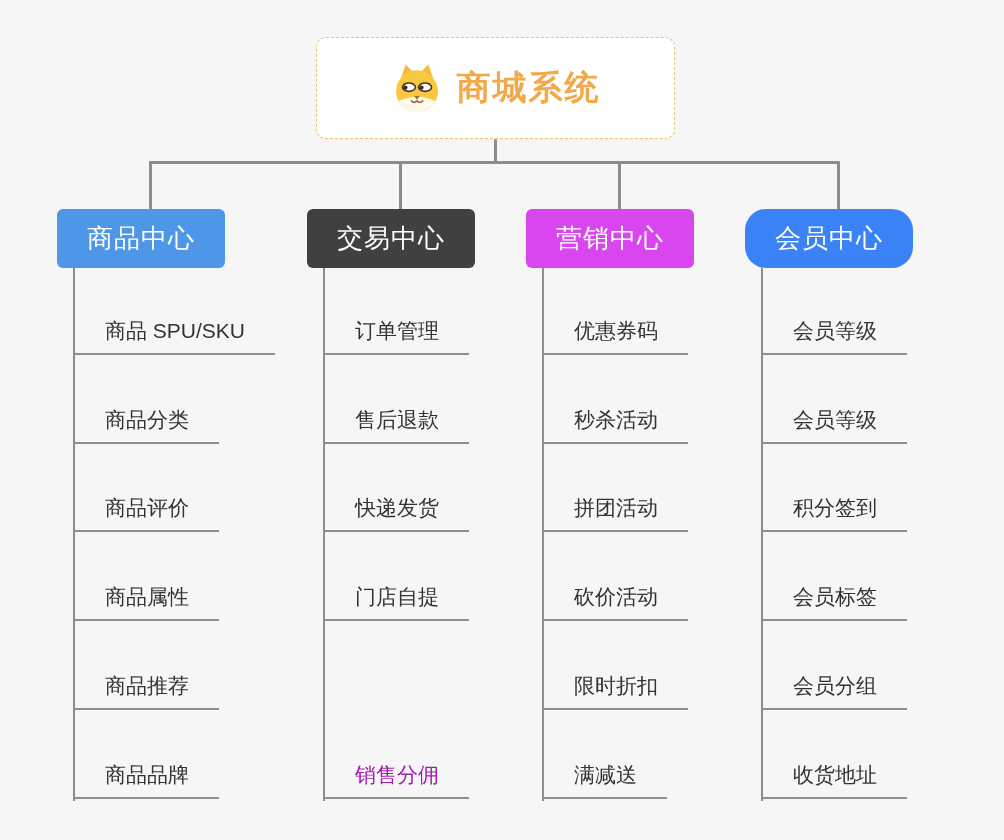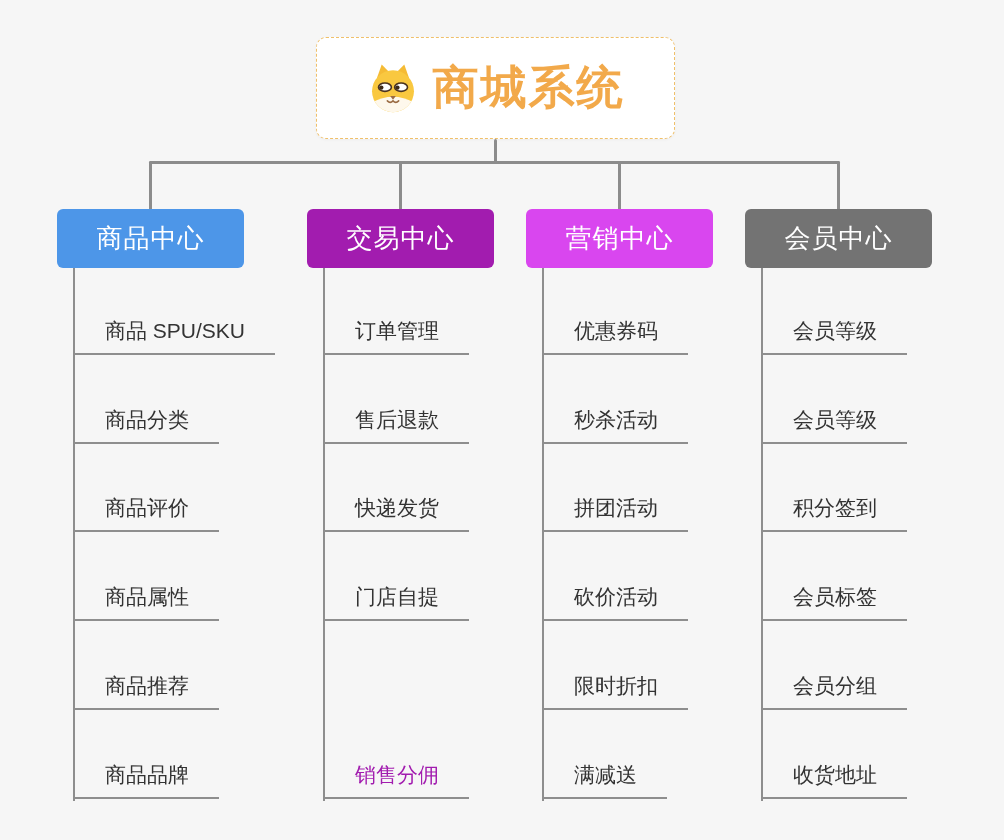--- a/index.html
+++ b/index.html
@@ -11,34 +11,34 @@
 
   
   .root-node{
     position:absolute;left:316px;top:37px;width:359px;height:102px;
     background:#ffffff;border-radius:10px;
     display:flex;align-items:center;justify-content:center;gap:14px;
     box-shadow:0 1px 3px rgba(0,0,0,0.04);
     box-sizing:border-box;
   }
   .root-title{
-    font-size:46px;font-weight:bold;letter-spacing:2px;white-space:nowrap;
+    font-size:34px;font-weight:bold;letter-spacing:2px;white-space:nowrap;
   }
   .dog{display:flex;align-items:center;}
 
   
   .conn{position:absolute;border-radius:2px;}
   .conn.stub{left:494px;top:139px;width:3px;height:25px;}
   .conn.hbar{left:149px;top:161px;width:691px;height:3px;}
   .conn.drop{top:161px;width:3px;height:50px;}
 
   
   .column{position:absolute;top:209px;width:260px;}
   .branch-header{
-    width:187px;height:59px;border-radius:6px;
+    width:168px;height:59px;border-radius:6px;
     display:flex;align-items:center;justify-content:center;
     color:#ffffff;font-size:26px;font-weight:500;letter-spacing:1px;
     cursor:default;
   }
   .vline{position:absolute;left:16px;top:59px;width:2px;height:533px;}
   .item{
     position:absolute;left:16px;white-space:nowrap;
     font-size:21px;line-height:27px;
     padding:0 30px 9px 32px;
     border-bottom-style:solid;border-bottom-width:2px;
@@ -83,42 +83,42 @@
         <div class="vline" style="background: rgb(142, 142, 142);"></div>
         <div class="item" style="top: 108px; color: rgb(51, 51, 51); border-bottom-color: rgb(142, 142, 142);">商品 SPU/SKU</div>
         <div class="item" style="top: 197px; color: rgb(51, 51, 51); border-bottom-color: rgb(142, 142, 142);">商品分类</div>
         <div class="item" style="top: 285px; color: rgb(51, 51, 51); border-bottom-color: rgb(142, 142, 142);">商品评价</div>
         <div class="item" style="top: 374px; color: rgb(51, 51, 51); border-bottom-color: rgb(142, 142, 142);">商品属性</div>
         <div class="item" style="top: 463px; color: rgb(51, 51, 51); border-bottom-color: rgb(142, 142, 142);">商品推荐</div>
         <div class="item" style="top: 552px; color: rgb(51, 51, 51); border-bottom-color: rgb(142, 142, 142);">商品品牌</div>
       </div>
       <div class="conn drop" style="left: 399px; background: rgb(140, 140, 140);"></div>
       <div class="column" style="left: 307px;">
-        <div class="branch-header" style="background: #a21caf;">交易中心</div>
+        <div class="branch-header" style="background: #404040;">交易中心</div>
         <div class="vline" style="background: rgb(142, 142, 142);"></div>
         <div class="item" style="top: 108px; color: rgb(51, 51, 51); border-bottom-color: rgb(142, 142, 142);">订单管理</div>
         <div class="item" style="top: 197px; color: rgb(51, 51, 51); border-bottom-color: rgb(142, 142, 142);">售后退款</div>
         <div class="item" style="top: 285px; color: rgb(51, 51, 51); border-bottom-color: rgb(142, 142, 142);">快递发货</div>
         <div class="item" style="top: 374px; color: rgb(51, 51, 51); border-bottom-color: rgb(142, 142, 142);">门店自提</div>
         <div class="item" style="top: 552px; color: #a21caf; border-bottom-color: rgb(142, 142, 142);">销售分佣</div>
       </div>
       <div class="conn drop" style="left: 618px; background: rgb(140, 140, 140);"></div>
       <div class="column" style="left: 526px;">
         <div class="branch-header" style="background: #d946ef;">营销中心</div>
         <div class="vline" style="background: rgb(142, 142, 142);"></div>
         <div class="item" style="top: 108px; color: rgb(51, 51, 51); border-bottom-color: rgb(142, 142, 142);">优惠券码</div>
         <div class="item" style="top: 197px; color: rgb(51, 51, 51); border-bottom-color: rgb(142, 142, 142); text-align: center;">秒杀活动</div>
         <div class="item" style="top: 285px; color: rgb(51, 51, 51); border-bottom-color: rgb(142, 142, 142);">拼团活动</div>
         <div class="item" style="top: 374px; color: rgb(51, 51, 51); border-bottom-color: rgb(142, 142, 142);">砍价活动</div>
         <div class="item" style="top: 463px; color: rgb(51, 51, 51); border-bottom-color: rgb(142, 142, 142);">限时折扣</div>
         <div class="item" style="top: 552px; color: rgb(51, 51, 51); border-bottom-color: rgb(142, 142, 142);">满减送</div>
       </div>
       <div class="conn drop" style="left: 837px; background: rgb(140, 140, 140);"></div>
       <div class="column" style="left: 745px;">
-        <div class="branch-header" style="background: #737373;">会员中心</div>
+        <div class="branch-header" style="background: #3b82f6; border-radius: 21px;">会员中心</div>
         <div class="vline" style="background: rgb(142, 142, 142);"></div>
         <div class="item" style="top: 108px; color: rgb(51, 51, 51); border-bottom-color: rgb(142, 142, 142);">会员等级</div>
         <div class="item" style="top: 197px; color: rgb(51, 51, 51); border-bottom-color: rgb(142, 142, 142);">会员等级</div>
         <div class="item" style="top: 285px; color: rgb(51, 51, 51); border-bottom-color: rgb(142, 142, 142);">积分签到</div>
         <div class="item" style="top: 374px; color: rgb(51, 51, 51); border-bottom-color: rgb(142, 142, 142);">会员标签</div>
         <div class="item" style="top: 463px; color: rgb(51, 51, 51); border-bottom-color: rgb(142, 142, 142);">会员分组</div>
         <div class="item" style="top: 552px; color: rgb(51, 51, 51); border-bottom-color: rgb(142, 142, 142);">收货地址</div>
       </div>
     </div>
 

